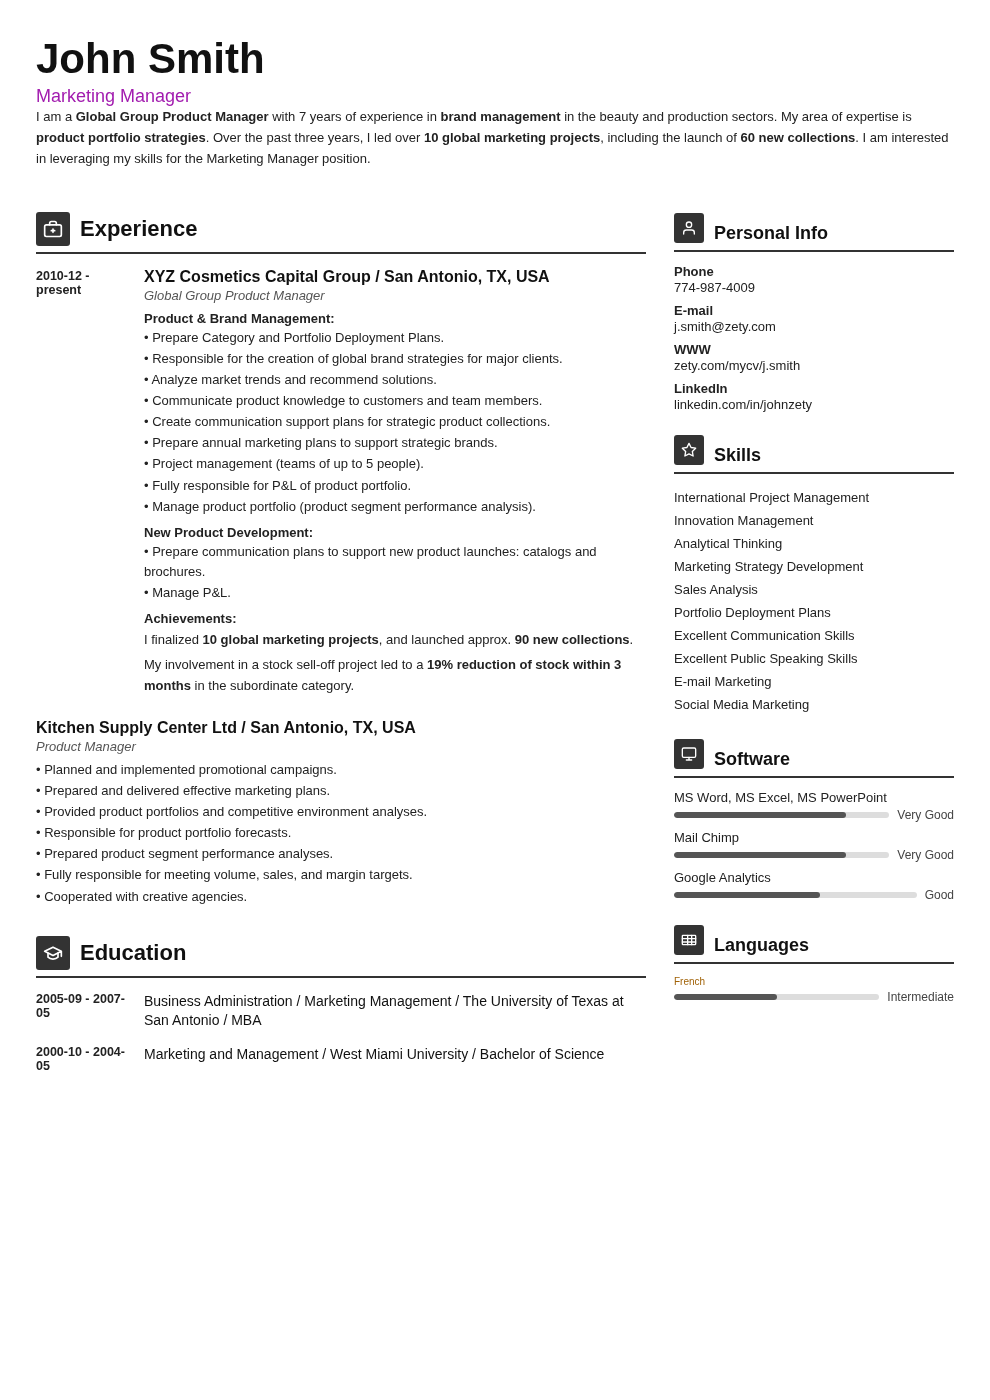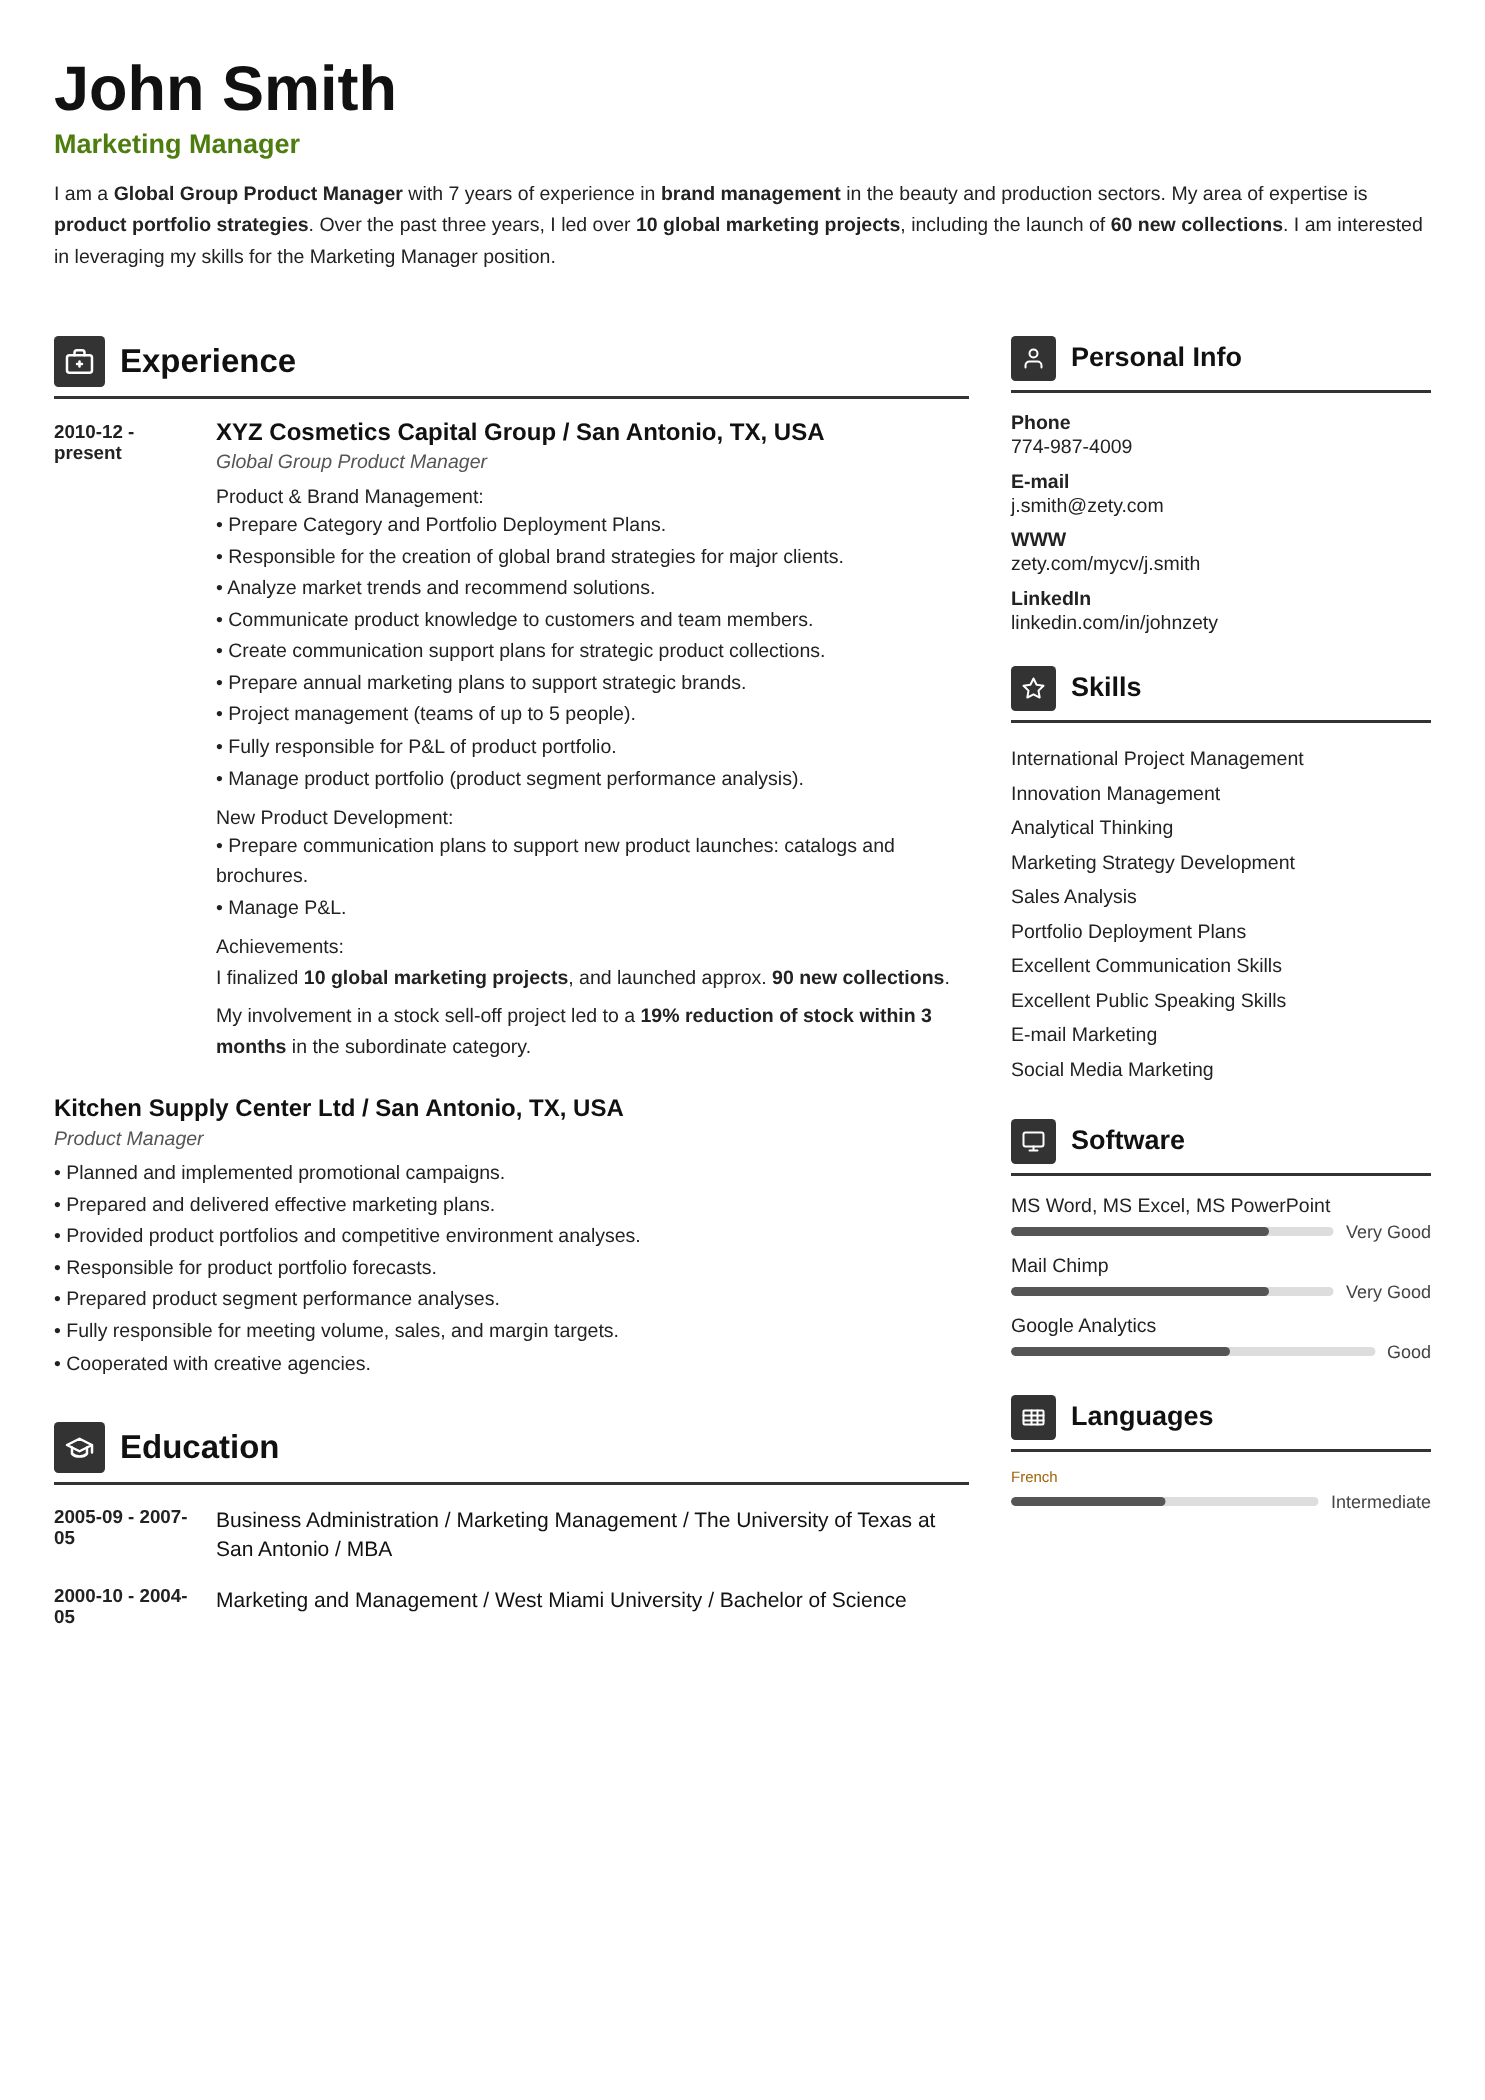--- a/index.html
+++ b/index.html
@@ -22,24 +22,23 @@
       margin-bottom: 18px;
     }
     .name {
       font-size: 42px;
       font-weight: 900;
       color: #111;
       line-height: 1.1;
     }
     .job-title {
       font-size: 18px;
-      color: #4d7c0f;
+      color: #a21caf;
       margin-top: 4px;
-      margin-bottom: 12px;
-      font-weight: bold;
+      margin-bottom: 0;
     }
     .summary {
       font-size: 13px;
       color: #222;
       line-height: 1.6;
     }
     .main-columns {
       display: flex;
       gap: 28px;
       margin-top: 24px;
@@ -102,21 +101,21 @@
       color: #111;
       margin-bottom: 2px;
     }
     .exp-role {
       font-style: italic;
       color: #555;
       margin-bottom: 6px;
       font-size: 13px;
     }
     .exp-subsection {
-      font-weight: 400;
+      font-weight: 700;
       margin-top: 8px;
       margin-bottom: 2px;
       font-size: 13px;
     }
     .exp-bullet {
       padding-left: 0;
       margin-bottom: 1px;
       font-size: 13px;
       line-height: 1.55;
     }
@@ -171,20 +170,21 @@
       justify-content: center;
       color: #fff;
       font-size: 15px;
       border-radius: 3px;
       flex-shrink: 0;
     }
     .right-section-title {
       font-size: 18px;
       font-weight: 700;
       color: #111;
+      margin-top: 11px;
     }
     .info-label {
       font-weight: 700;
       font-size: 13px;
       margin-top: 8px;
       margin-bottom: 1px;
     }
     .info-value {
       font-size: 13px;
       color: #222;

